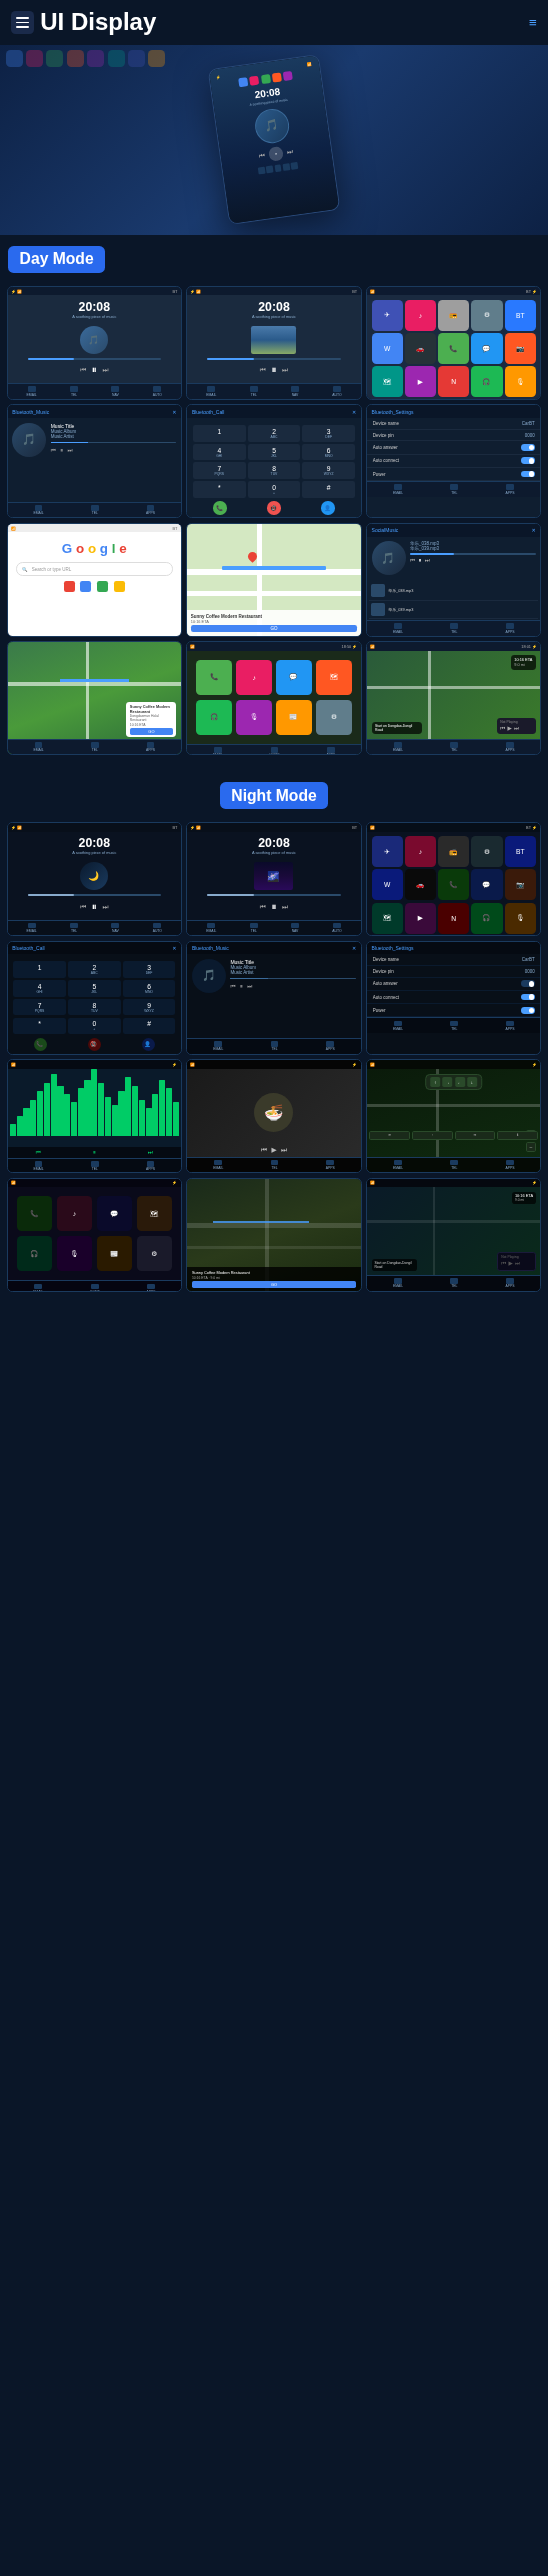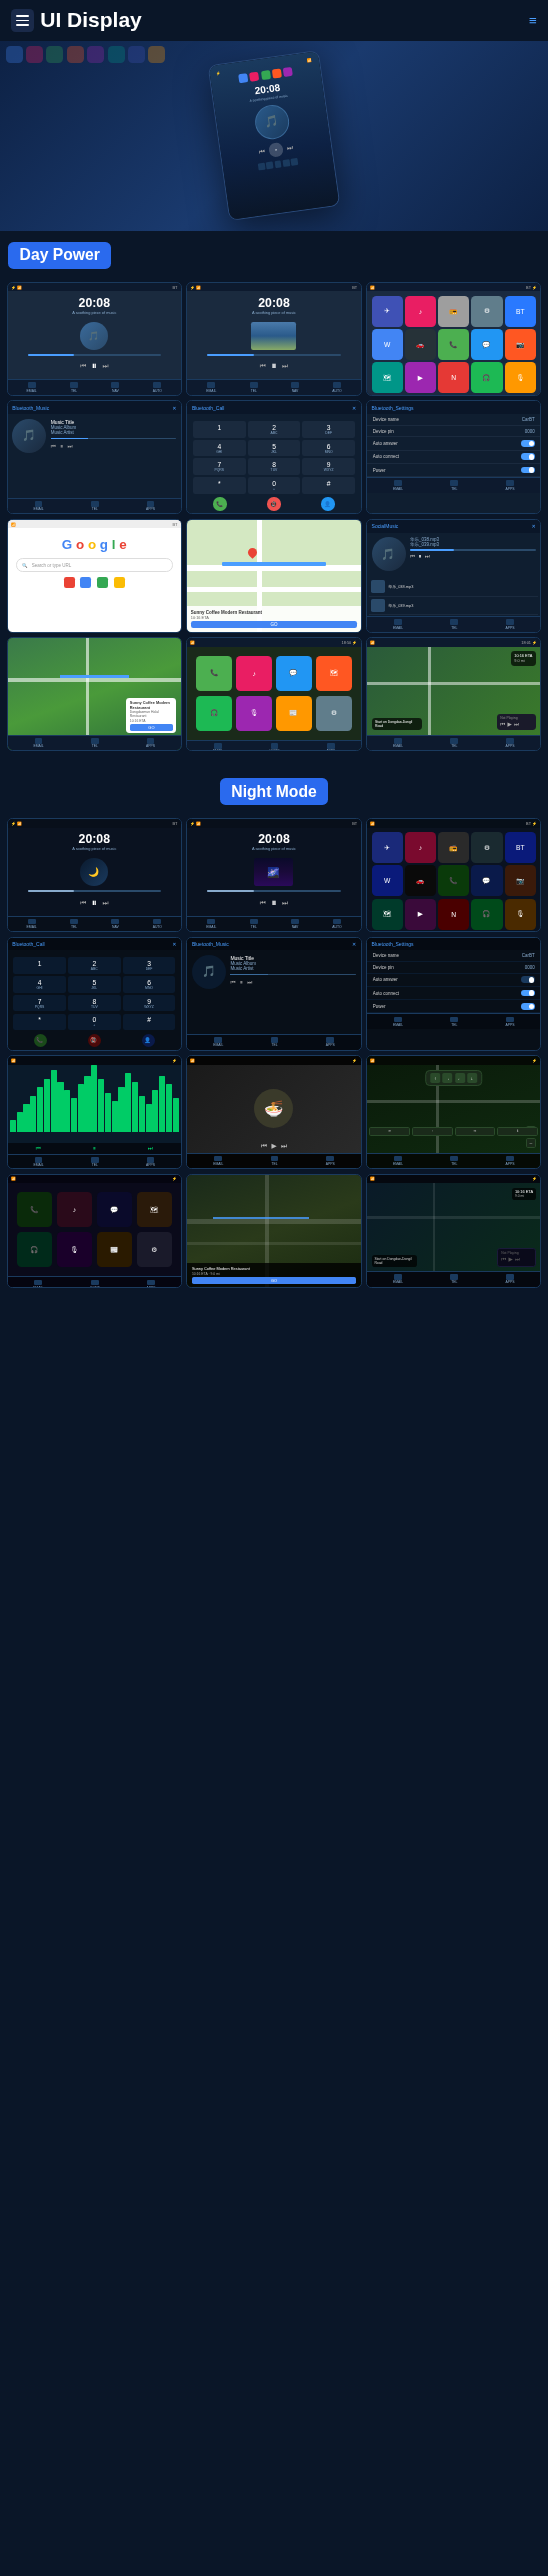--- a/index.html
+++ b/index.html
@@ -16,21 +16,21 @@
     .header {
       display: flex;
       align-items: center;
       justify-content: space-between;
       padding: 8.4px 11.2px;
       background: #0a1628;
     }
     .header-left { display: flex; align-items: center; gap: 6.7px; }
     .menu-icon { width: 22.4px; height: 22.4px; background: #1a2a4a; border-radius: 4.5px; display: flex; flex-direction: column; align-items: center; justify-content: center; gap: 2.8px; }
     .menu-icon span { width: 12.3px; height: 1.7px; background: #fff; border-radius: 1.1px; display: block; }
-    .header-title { font-size: 21px; font-weight: bold; color: #fff; }
+    .header-title { font-size: 24px; font-weight: bold; color: #fff; }
     .nav-icon { color: #4a9eff; font-size: 13.4px; }
 
     
     .hero-section {
       position: relative;
       width: 100%;
       height: 190px;
       overflow: hidden;
       display: flex;
       align-items: center;
@@ -484,21 +484,21 @@
         <div style="width:6.7px;height:6.7px;border-radius:1.1px;background:#1a3a5e;"></div>
         <div style="width:6.7px;height:6.7px;border-radius:1.1px;background:#1a3a5e;"></div>
         <div style="width:6.7px;height:6.7px;border-radius:1.1px;background:#1a3a5e;"></div>
         <div style="width:6.7px;height:6.7px;border-radius:1.1px;background:#1a3a5e;"></div>
       </div>
     </div>
   </div>
 </div>
 
 <div>
-  <span class="mode-label">Day Power</span>
+  <span class="mode-label">Day Mode</span>
 </div>
 
 <div class="screenshots-grid">
 
   <div class="screenshot-card">
     <div class="car-ui">
       <div class="car-status-bar">
         <span>⚡ 📶</span>
         <span>BT</span>
       </div>

